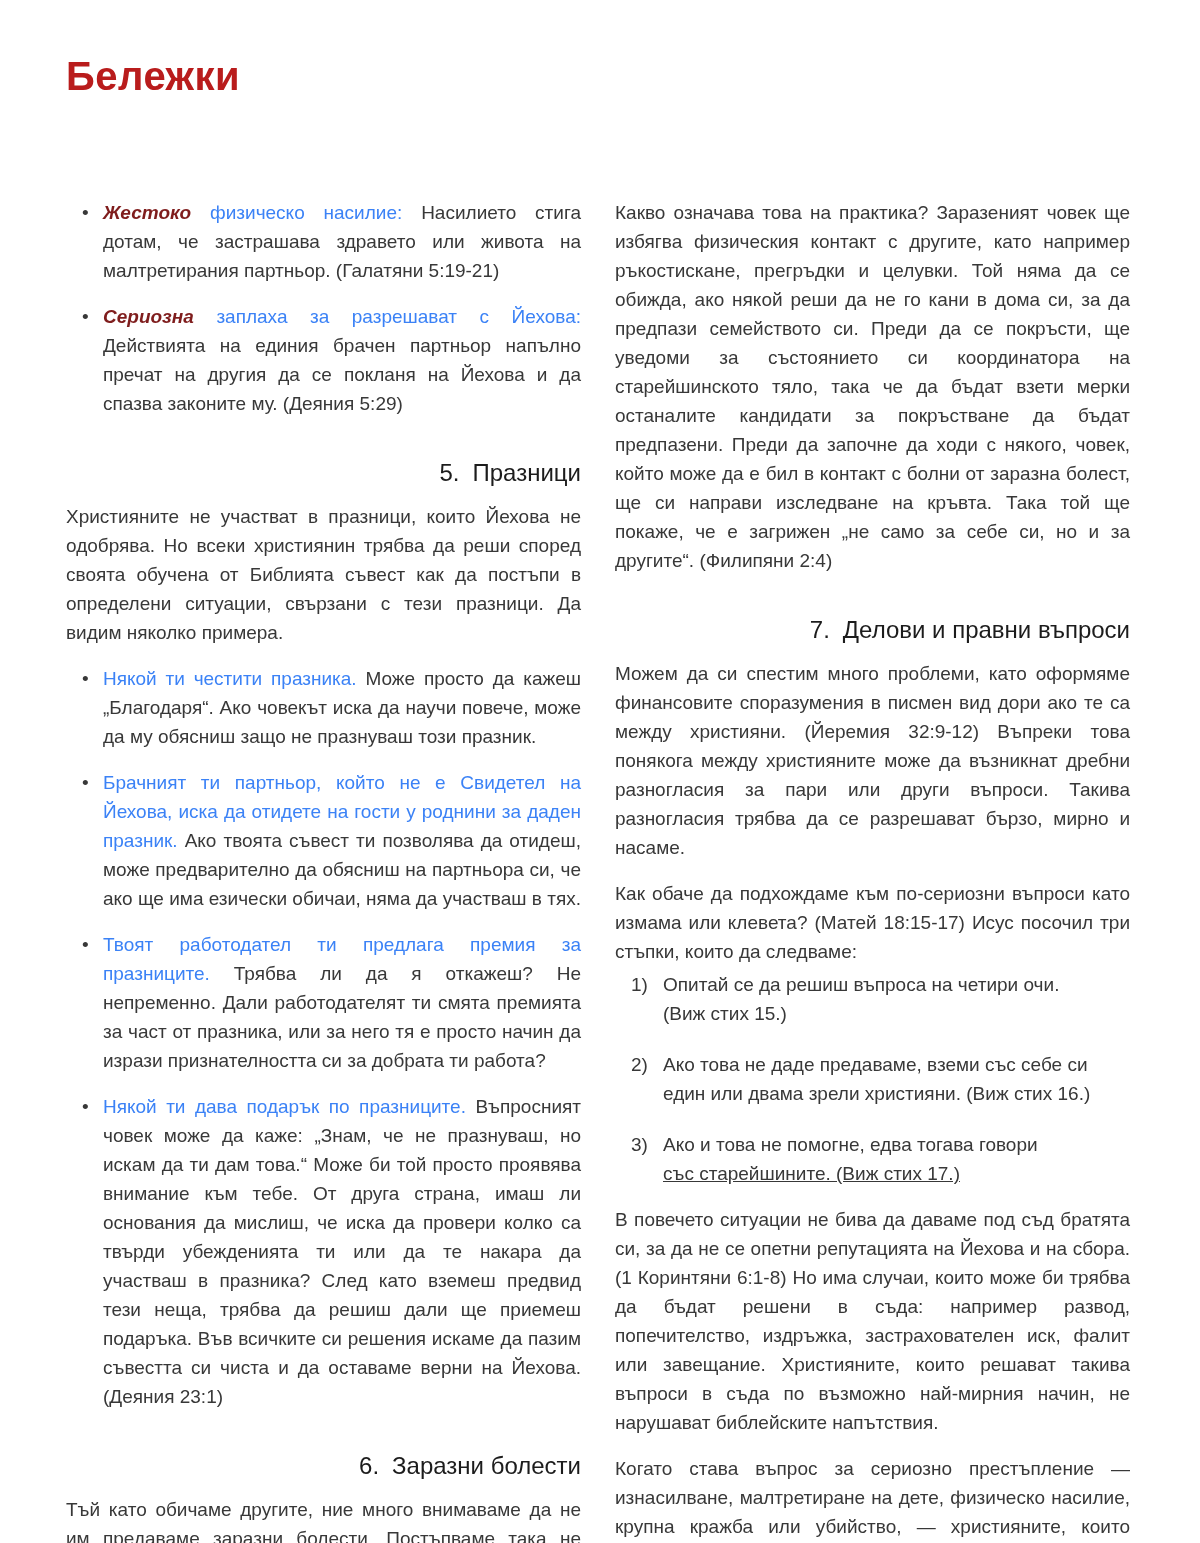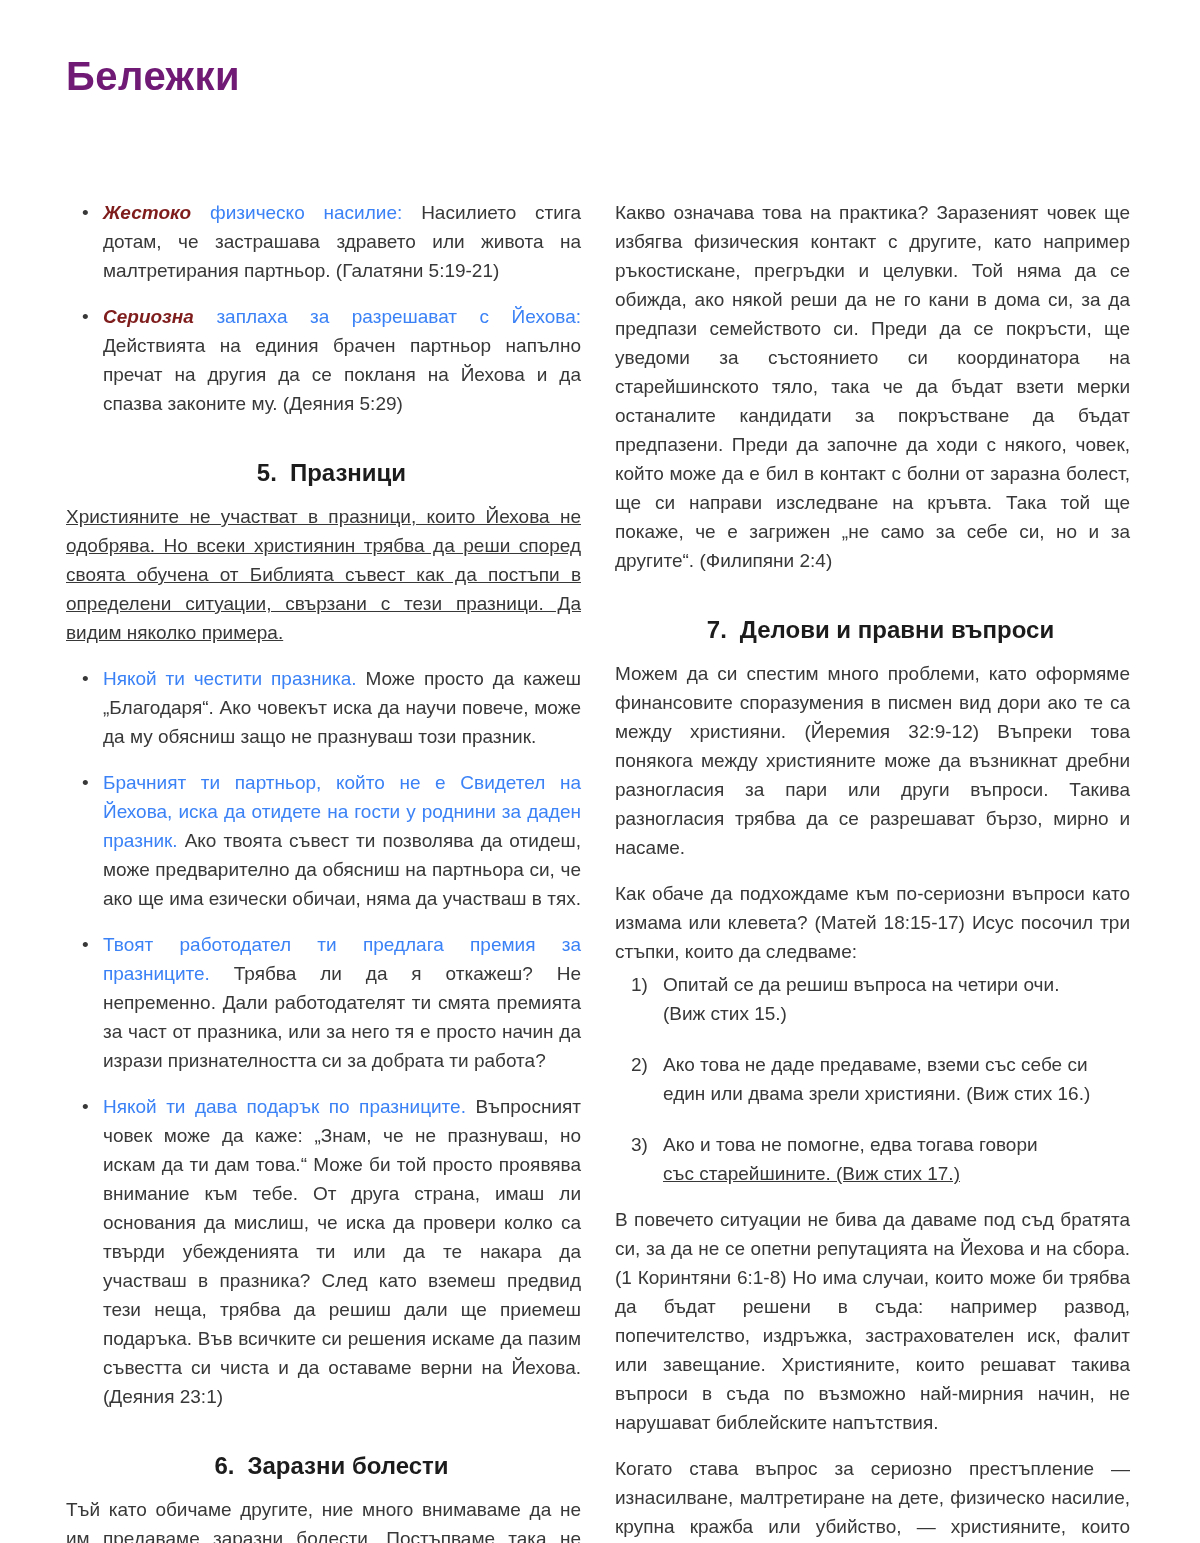--- a/index.html
+++ b/index.html
@@ -5,28 +5,28 @@
   html, body { margin: 0; padding: 0; background: #ffffff; }
   body {
     width: 1200px; height: 1543px;
     font-family: "Liberation Sans", "DejaVu Sans", sans-serif;
     color: #383838;
     overflow: hidden;
   }
   .page { box-sizing: border-box; padding: 54px 70px 0 66px; }
   .page-title {
     font-size: 40px; font-weight: bold; line-height: 44px;
-    color: #701a75; margin: 0 0 100px 0; letter-spacing: 0.5px;
+    color: #b91c1c; margin: 0 0 100px 0; letter-spacing: 0.5px;
   }
   .columns { display: flex; gap: 34px; align-items: flex-start; }
   .col { flex: 1 1 0; font-size: 19px; line-height: 29px; text-align: justify; }
   .col p { margin: 0 0 17px 0; }
   h2.sec {
-    font-size: 24px; line-height: 30px; font-weight: bold;
-    color: #1c1c1c; margin: 40px 0 14px 16px; text-align: center;
+    font-size: 24px; line-height: 30px; font-weight: normal;
+    color: #1c1c1c; margin: 40px 0 14px 16px; text-align: right;
   }
   h2.sec .sec-num { margin-right: 13px; }
   ul.bullets { list-style: none; margin: 0 0 18px 0; padding: 0; }
   ul.bullets li { position: relative; padding-left: 37px; margin: 0 0 17px 0; }
   ul.bullets li:last-child { margin-bottom: 0; }
   .bullet-dot { position: absolute; left: 16px; top: 0; }
   .lead-bi { font-weight: bold; font-style: italic; color: #7f1d1d; }
   .lead-b  { font-weight: normal; color: #3b82f6; }
   ol.steps { list-style: none; margin: 0 0 17px 0; padding: 0; text-align: left; }
   ol.steps li { display: flex; padding-left: 16px; margin: 0 0 22px 0; }
@@ -57,21 +57,21 @@
           <span class="lead-bi">Сериозна</span>
           <span class="lead-b">заплаха за разрешават с Йехова:</span>
           <span>Действията на единия брачен партньор напълно пречат на другия да се покланя на Йехова и да спазва законите му. (Деяния 5:29)</span>
         </li>
       </ul>
 
       <h2 class="sec">
         <span class="sec-num">5.</span><span>Празници</span>
       </h2>
 
-      <p style="text-decoration:underline;">Християните не участват в празници, които Йехова не одобрява. Но всеки християнин трябва да реши според своята обучена от Библията съвест как да постъпи в определени ситуации, свързани с тези празници. Да видим няколко примера.</p>
+      <p style="">Християните не участват в празници, които Йехова не одобрява. Но всеки християнин трябва да реши според своята обучена от Библията съвест как да постъпи в определени ситуации, свързани с тези празници. Да видим няколко примера.</p>
 
       <ul class="bullets">
         <li>
           <span class="bullet-dot">•</span>
           <span class="lead-b">Някой ти честити празника.</span>
           <span>Може просто да кажеш „Благодаря“. Ако човекът иска да научи повече, може да му обясниш защо не празнуваш този празник.</span>
         </li>
         <li>
           <span class="bullet-dot">•</span>
           <span class="lead-b">Брачният ти партньор, който не е Свидетел на Йехова, иска да отидете на гости у роднини за даден празник.</span>

